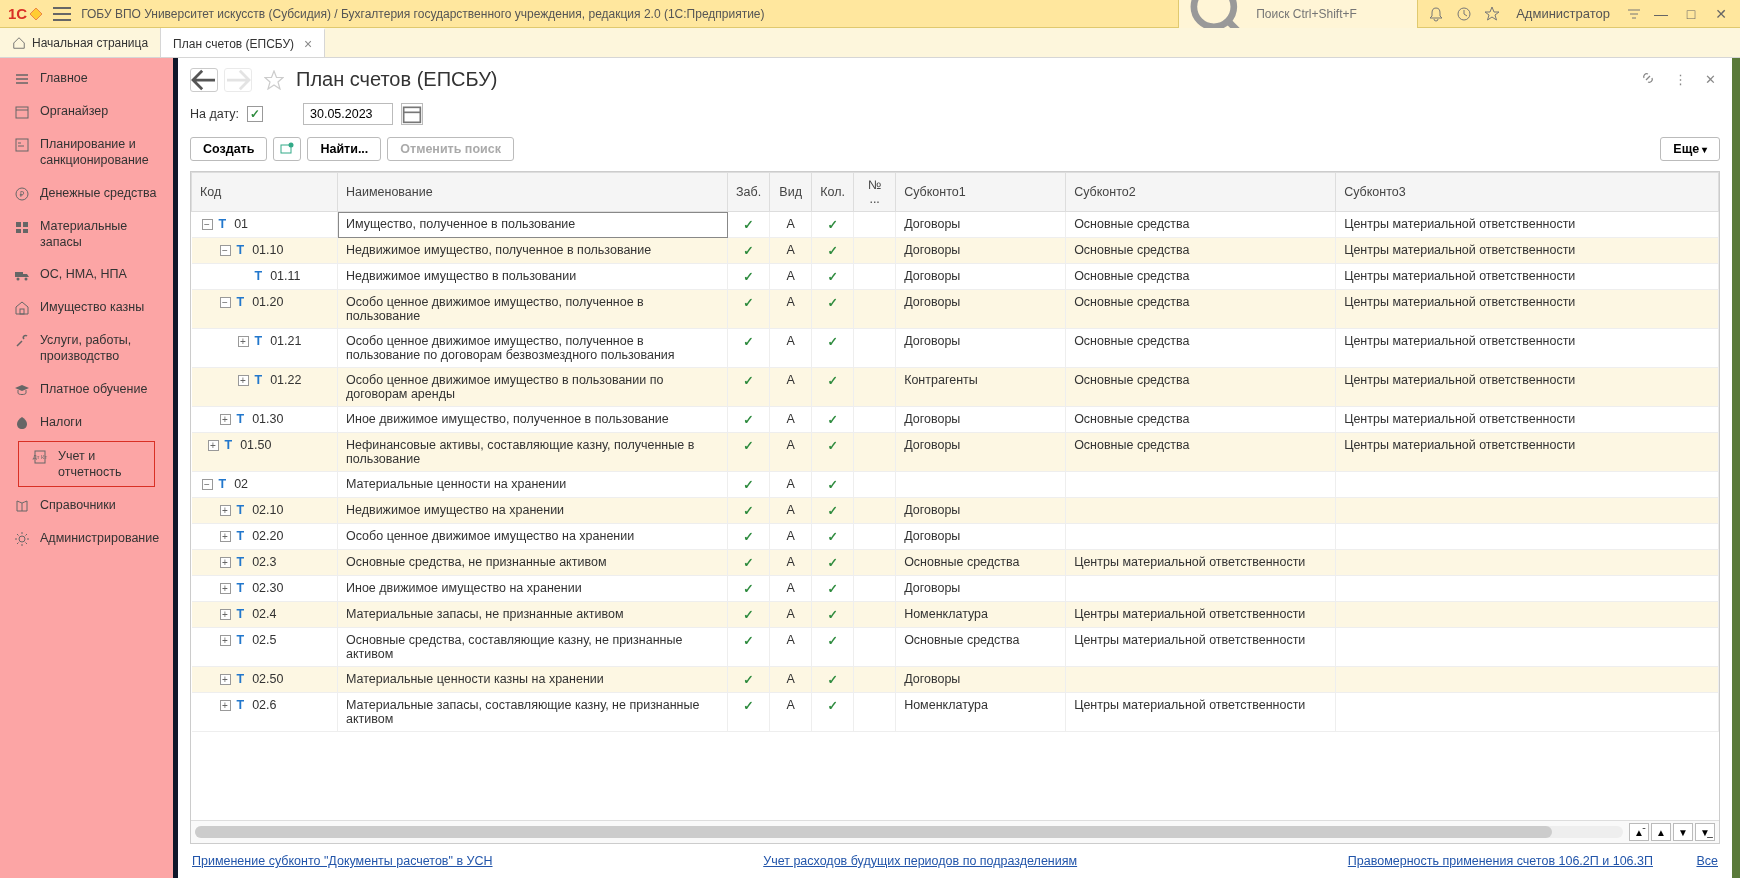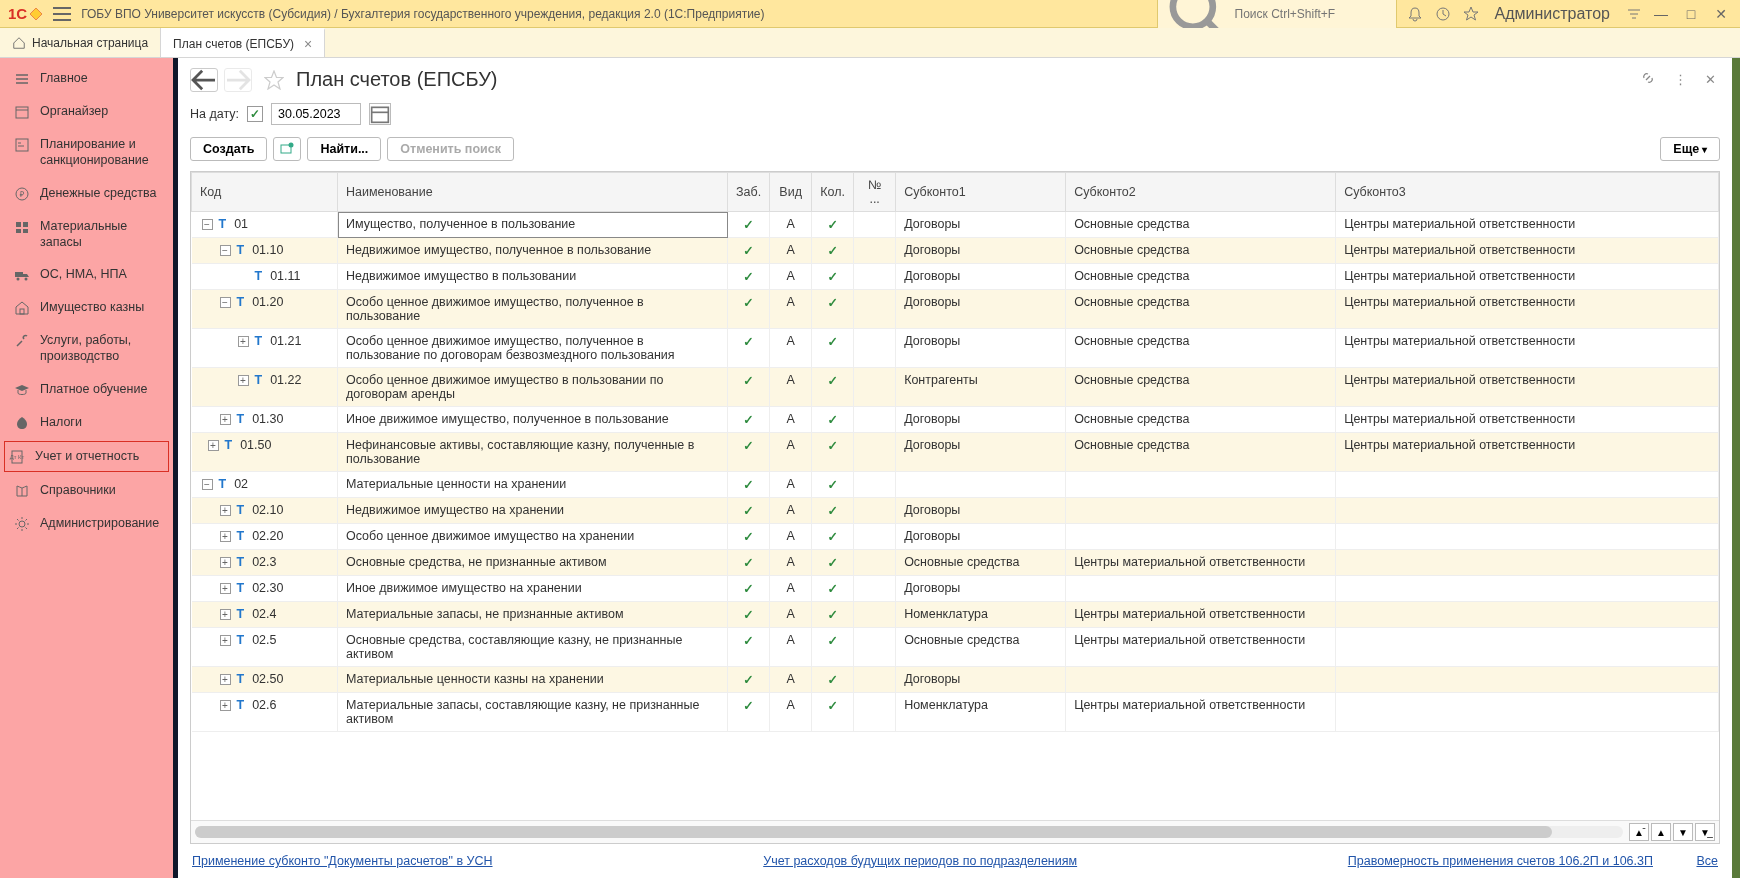--- a/index.html
+++ b/index.html
@@ -11,55 +11,55 @@
 .logo-1c { display: flex; align-items: center; margin-right: 10px; }
 .logo-1c-text { color: #d93025; font-weight: bold; font-size: 15px; margin-right: 2px; }
 .hamburger-icon { width: 18px; height: 14px; margin-right: 10px; cursor: pointer; display: flex; flex-direction: column; justify-content: space-between; }
 .hamburger-icon span { display: block; height: 2px; background: #666; }
 .titlebar-title { flex: 0 0 auto; font-size: 12px; color: #555; }
 .titlebar-spacer { flex: 1; }
 .search-box { display: flex; align-items: center; background: #fff5d6; border: 1px solid #e0c96e; border-radius: 3px; padding: 2px 6px; margin-right: 10px; width: 240px; }
 .search-box input { border: none; background: transparent; outline: none; flex: 1; font-size: 12px; color: #888; }
 .titlebar-icons { display: flex; align-items: center; gap: 12px; }
 .titlebar-icon { width: 16px; height: 16px; cursor: pointer; color: #666; }
-.admin-text { font-size: 16px; color: #555; margin: 0 4px; }
+.admin-text { font-size: 13px; color: #555; margin: 0 4px; }
 .win-controls { display: flex; gap: 8px; margin-left: 8px; }
 .win-btn { width: 22px; height: 22px; cursor: pointer; display: flex; align-items: center; justify-content: center; color: #666; font-size: 14px; }
 
 
 .tabs-row { display: flex; align-items: stretch; background: #fdf6dc; height: 30px; border-bottom: 1px solid #d6d6d6; }
 .tab { display: flex; align-items: center; padding: 0 12px; border-right: 1px solid #d6d6d6; font-size: 12px; color: #333; cursor: pointer; gap: 6px; }
 .tab.active { background: #fff; border-top: 2px solid transparent; }
 .tab-home-icon { width: 14px; height: 14px; }
 .tab-close { color: #888; font-size: 14px; cursor: pointer; margin-left: 4px; }
 
 
 .body { display: flex; flex: 1; min-height: 0; }
 
 
 .sidebar { width: 178px; background: #fca5a5; border-right: 5px solid #0f172a; display: flex; flex-direction: column; padding-top: 4px; }
 .sidebar-item { display: flex; align-items: flex-start; padding: 8px 10px 8px 14px; font-size: 12.5px; color: #333; cursor: pointer; gap: 10px; line-height: 1.3; }
-.sidebar-item.selected { border: 1.5px solid #d93025; margin: 2px 4px; padding: 6px 8px 6px 4px; }
+.sidebar-item.selected { border: 1.5px solid #d93025; margin: 2px 18px; padding: 6px 8px 6px 13px; }
 .sidebar-icon { width: 16px; height: 16px; flex-shrink: 0; display: flex; align-items: center; justify-content: center; color: #666; margin-top: 1px; }
 
 
 .main { flex: 1; display: flex; flex-direction: column; background: #fff; min-width: 0; }
 .main-header { display: flex; align-items: center; padding: 8px 12px 4px 12px; gap: 6px; }
 .nav-btn { width: 28px; height: 24px; border: 1px solid #ccc; background: #fff; cursor: pointer; display: flex; align-items: center; justify-content: center; border-radius: 3px; }
 .nav-btn.disabled { opacity: 0.4; cursor: default; }
 .star-icon { width: 20px; height: 20px; margin: 0 6px; cursor: pointer; color: #bbb; }
 .page-title { font-size: 20px; font-weight: normal; color: #333; }
 .main-header-right { margin-left: auto; display: flex; gap: 10px; align-items: center; }
 .link-icon, .dots-icon, .close-main { cursor: pointer; color: #888; padding: 4px; }
 
 
 .date-row { display: flex; align-items: center; padding: 6px 12px; gap: 8px; font-size: 12.5px; }
 .checkbox { width: 16px; height: 16px; border: 1px solid #999; background: #fff; display: flex; align-items: center; justify-content: center; cursor: pointer; }
 .checkbox.checked::after { content: '✓'; color: #2e8b3e; font-weight: bold; font-size: 12px; }
-.date-input { border: 1px solid #bbb; padding: 3px 6px; width: 90px; font-size: 12.5px; }
+.date-input { border: 1px solid #bbb; padding: 3px 6px; width: 90px; font-size: 12.5px; margin-left: 32px; }
 .date-cal-btn { width: 22px; height: 22px; border: 1px solid #bbb; background: #fff; cursor: pointer; display: flex; align-items: center; justify-content: center; }
 
 
 .toolbar { display: flex; align-items: center; padding: 6px 12px; gap: 6px; }
 .btn { border: 1px solid #bbb; background: #fff; padding: 4px 12px; font-size: 12.5px; cursor: pointer; border-radius: 3px; font-weight: bold; }
 .btn.disabled { color: #aaa; cursor: default; }
 .btn-icon { width: 28px; padding: 4px 6px; display: flex; align-items: center; justify-content: center; }
 .btn-more { margin-left: auto; }
 .dropdown-arrow::after { content: ' ▾'; font-size: 10px; }
 

